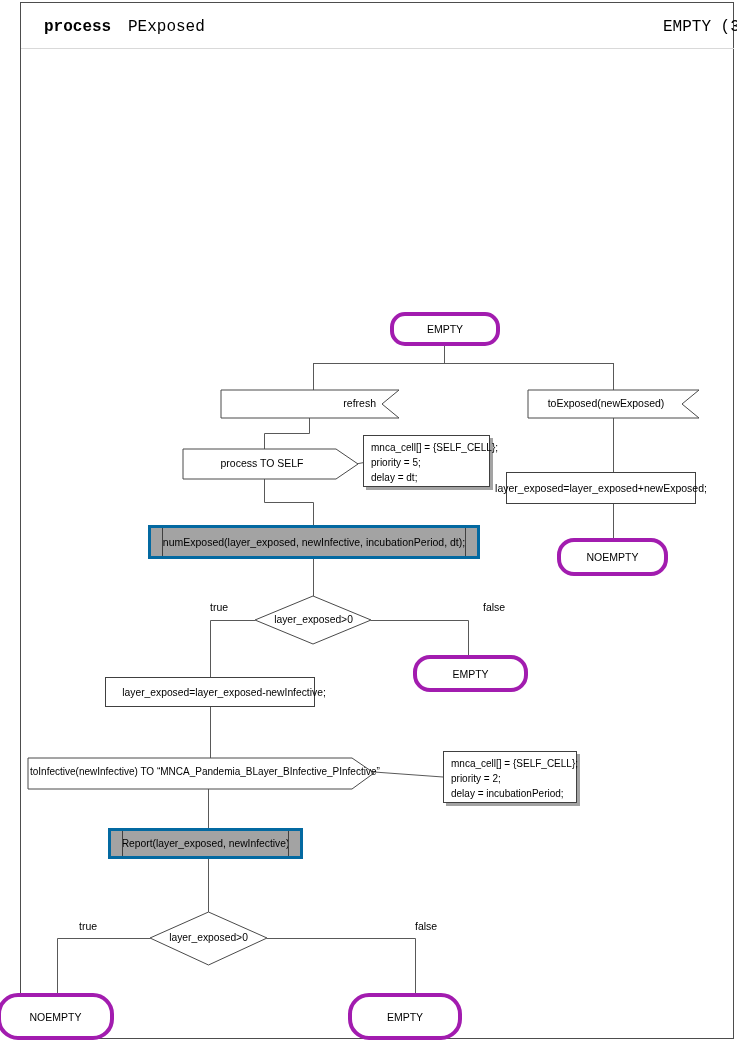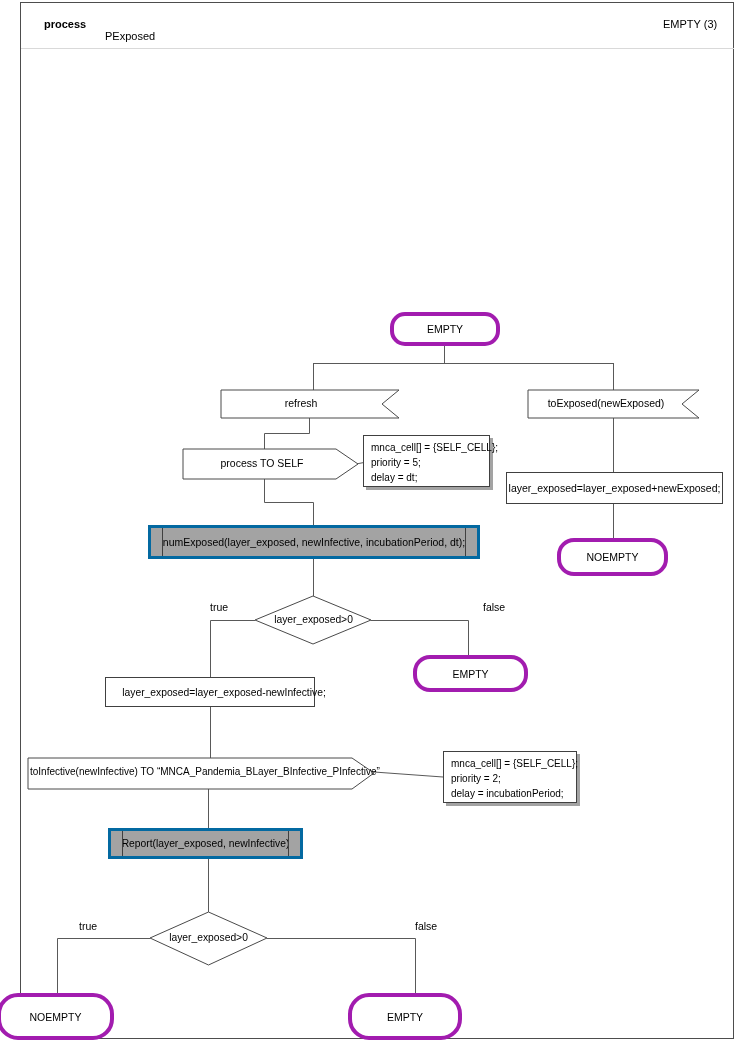--- a/index.html
+++ b/index.html
@@ -1,20 +1,20 @@
 <!DOCTYPE html>
 <html><head>
 <meta charset="utf-8">
 <style>
   html,body{margin:0;padding:0;background:#fff;}
   body{font-family:"Liberation Sans",sans-serif;color:#000;}
   #canvas{position:relative;width:737px;height:1047px;background:#fff;overflow:hidden;}
   .page-border{position:absolute;left:20px;top:2px;width:714px;height:1037px;border:1px solid #4d4d4d;box-sizing:border-box;}
   .header-rule{position:absolute;left:21px;top:48px;width:713px;height:1px;background:#d9d9d9;}
-  .hdr{position:absolute;font-size:11px;white-space:nowrap;}
+  .hdr{position:absolute;font-size:16px;white-space:nowrap;font-family:Liberation Mono, monospace;}
   .hdr.bold{font-weight:bold;}
   svg.layer{position:absolute;left:0;top:0;}
   .term{position:absolute;background:#fff;border:4px solid #a21caf;box-sizing:border-box;
         display:flex;align-items:center;justify-content:center;font-size:10.5px;white-space:nowrap;}
   .box{position:absolute;background:#fff;border:1px solid #404040;box-sizing:border-box;
         display:flex;align-items:center;justify-content:center;font-size:10.5px;white-space:nowrap;}
   .proc{position:absolute;background:#a3a3a3;border:3px solid #0369a1;box-sizing:border-box;
         display:flex;align-items:center;justify-content:center;font-size:10.5px;white-space:nowrap;}
   .proc::before{content:"";position:absolute;left:11px;top:0;bottom:0;width:0;border-left:1px solid #404040;}
   .proc::after{content:"";position:absolute;right:11px;top:0;bottom:0;width:0;border-right:1px solid #404040;}
@@ -25,21 +25,21 @@
 </style>
 </head>
 <body>
 
 <div id="canvas">
 
   <div class="page-border"></div>
   <div class="header-rule"></div>
 
   <div class="hdr bold" style="left:44px;top:18px;">process</div>
-  <div class="hdr" style="left:105px;top:30px;">PExposed</div>
+  <div class="hdr" style="left:105px;top:18px;padding-left:23px;">PExposed</div>
   <div class="hdr" style="left:663px;top:18px;">EMPTY (3)</div>
 
   <svg class="layer" width="737" height="1047" viewBox="0 0 737 1047">
 
     <g fill="none" stroke="#595959" stroke-width="1">
       <path d="M444.5 346 L444.5 363 M313.5 363.5 L613.5 363.5 M313.5 363 L313.5 390 M613.5 363 L613.5 390"></path>
       <path d="M309.5 418 L309.5 433.5 L264.5 433.5 L264.5 449"></path>
       <path d="M356 464 L364 462.5"></path>
       <path d="M264.5 479 L264.5 502.5 L313.5 502.5 L313.5 525"></path>
       <path d="M313.5 559 L313.5 596"></path>
@@ -78,21 +78,21 @@
   </div>
 
   <div class="term" style="left:-3px;top:993px;width:117px;height:47px;border-radius:21px;">
     <span>NOEMPTY</span>
   </div>
 
   <div class="term" style="left:348px;top:993px;width:114px;height:47px;border-radius:21px;">
     <span>EMPTY</span>
   </div>
 
-  <div class="box" style="left:506px;top:472px;width:217px;height:32px;">
+  <div class="box" style="left:506px;top:472px;width:190px;height:32px;">
     <span>layer_exposed=layer_exposed+newExposed;</span>
   </div>
 
   <div class="box" style="left:105px;top:677px;width:210px;height:30px;font-size:10.3px;padding-left:28px;">
     <span>layer_exposed=layer_exposed-newInfective;</span>
   </div>
 
   <div class="proc" style="left:148px;top:525px;width:332px;height:34px;">
     <span>numExposed(layer_exposed, newInfective, incubationPeriod, dt);</span>
   </div>
@@ -106,21 +106,21 @@
     <div>priority = 5;</div>
     <div>delay = dt;</div>
   </div>
 
   <div class="ann" style="left:443px;top:751px;width:134px;height:52px;">
     <div>mnca_cell[] = {SELF_CELL};</div>
     <div>priority = 2;</div>
     <div>delay = incubationPeriod;</div>
   </div>
 
-  <div class="lbl" style="left:226px;top:397px;width:150px;">refresh</div>
+  <div class="lbl" style="left:226px;top:397px;width:150px;text-align:right;">refresh</div>
   <div class="lbl" style="left:531px;top:397px;width:150px;">toExposed(newExposed)</div>
   <div class="lbl" style="left:186px;top:457px;width:152px;">process TO SELF</div>
   <div class="lbl" style="left:30px;top:766px;width:326px;font-size:10px;">toInfective(newInfective) TO “MNCA_Pandemia_BLayer_BInfective_PInfective”</div>
   <div class="lbl" style="left:253px;top:614px;width:121px;font-size:10.3px;">layer_exposed&gt;0</div>
   <div class="lbl" style="left:148px;top:932px;width:121px;font-size:10.3px;">layer_exposed&gt;0</div>
 
   <div class="branch" style="left:186px;top:601px;">true</div>
   <div class="branch" style="left:459px;top:601px;">false</div>
   <div class="branch" style="left:55px;top:920px;">true</div>
   <div class="branch" style="left:391px;top:920px;">false</div>

